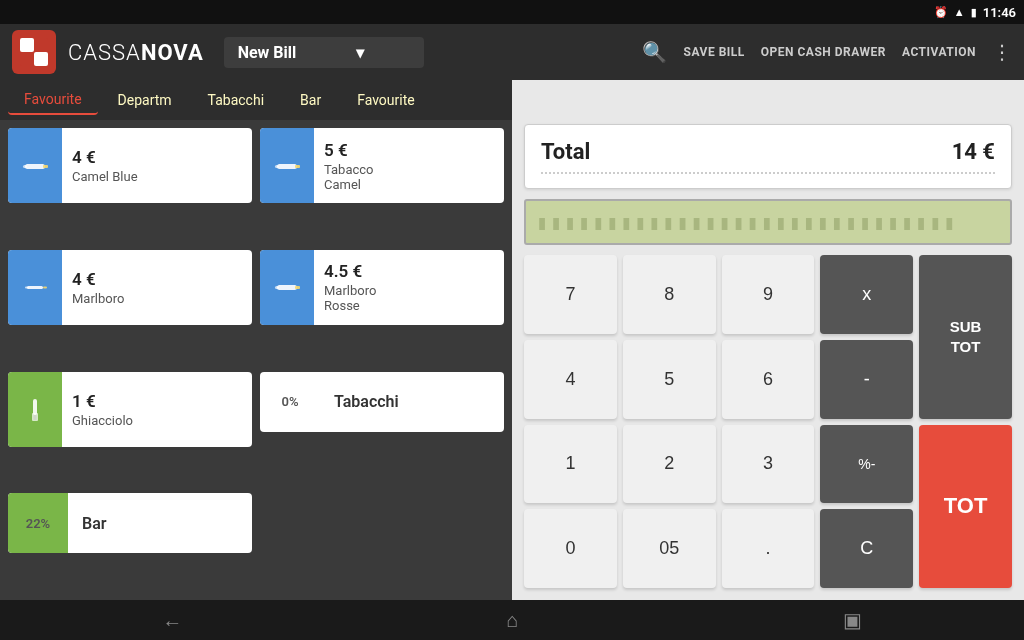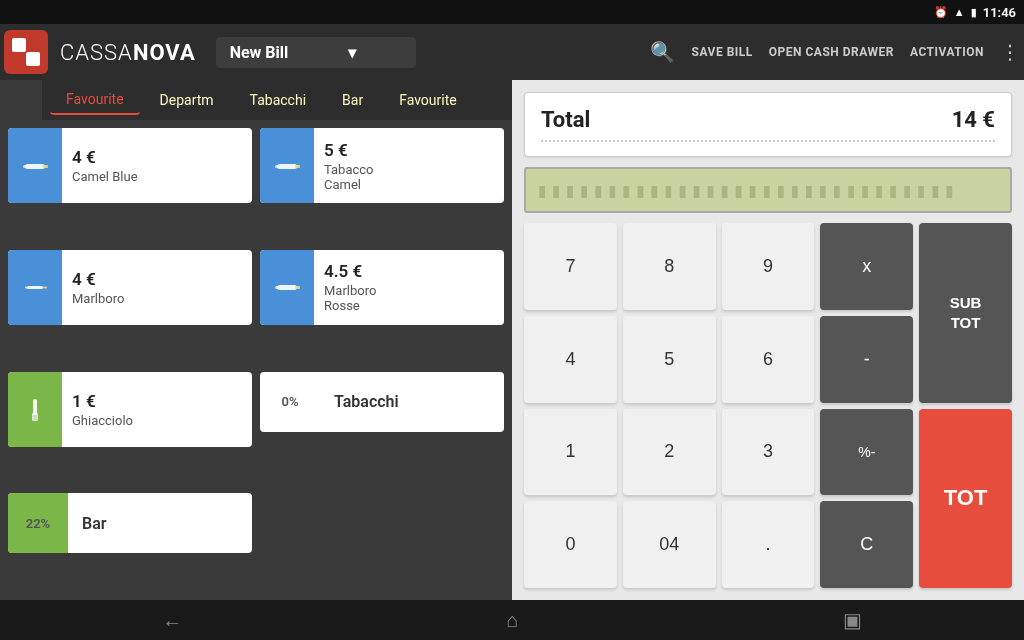--- a/index.html
+++ b/index.html
@@ -25,21 +25,21 @@
       color: #fff;
     }
     .status-icon { font-size: 11px; }
 
     
     #toolbar {
       height: 56px;
       background: #2d2d2d;
       display: flex;
       align-items: center;
-      padding: 0 4px;
+      padding: 0 12px;
       gap: 12px;
     }
     #logo-box {
       width: 44px;
       height: 44px;
       background: #c0392b;
       border-radius: 6px;
       display: flex;
       align-items: center;
       justify-content: center;
@@ -104,21 +104,20 @@
 
     
     #tabs {
       display: flex;
       background: #2d2d2d;
       height: 40px;
       align-items: center;
       padding: 0 8px;
       gap: 4px;
       flex-shrink: 0;
-      margin-left: 42px;
     }
     .tab {
       padding: 6px 16px;
       font-size: 14px;
       color: #fef9c3;
       cursor: pointer;
       border-radius: 4px;
     }
     .tab.active {
       color: #e74c3c;
@@ -220,20 +219,21 @@
       gap: 10px;
     }
 
     
     #receipt {
       background: #fff;
       border-radius: 4px;
       padding: 14px 16px;
       border: 1px solid #ccc;
       box-shadow: 0 1px 3px rgba(0,0,0,0.1);
+      margin-top: 32px;
     }
     #total-row {
       display: flex;
       justify-content: space-between;
       align-items: center;
     }
     #total-label {
       font-size: 22px;
       font-weight: 700;
       color: #222;
@@ -485,21 +485,21 @@
       <button class="calc-btn light">6</button>
       <button class="calc-btn dark">-</button>
 
       <button class="calc-btn light">1</button>
       <button class="calc-btn light">2</button>
       <button class="calc-btn light">3</button>
       <button class="calc-btn dark" style="font-size:14px;">%-</button>
       <button class="calc-btn tot">TOT</button>
 
       <button class="calc-btn light">0</button>
-      <button class="calc-btn light">04</button>
+      <button class="calc-btn light">05</button>
       <button class="calc-btn light">.</button>
       <button class="calc-btn dark">C</button>
     </div>
 
   </div>
 </div>
 
 <div id="bottom-nav">
   <span class="nav-icon">←</span>
   <span class="nav-icon">⌂</span>

